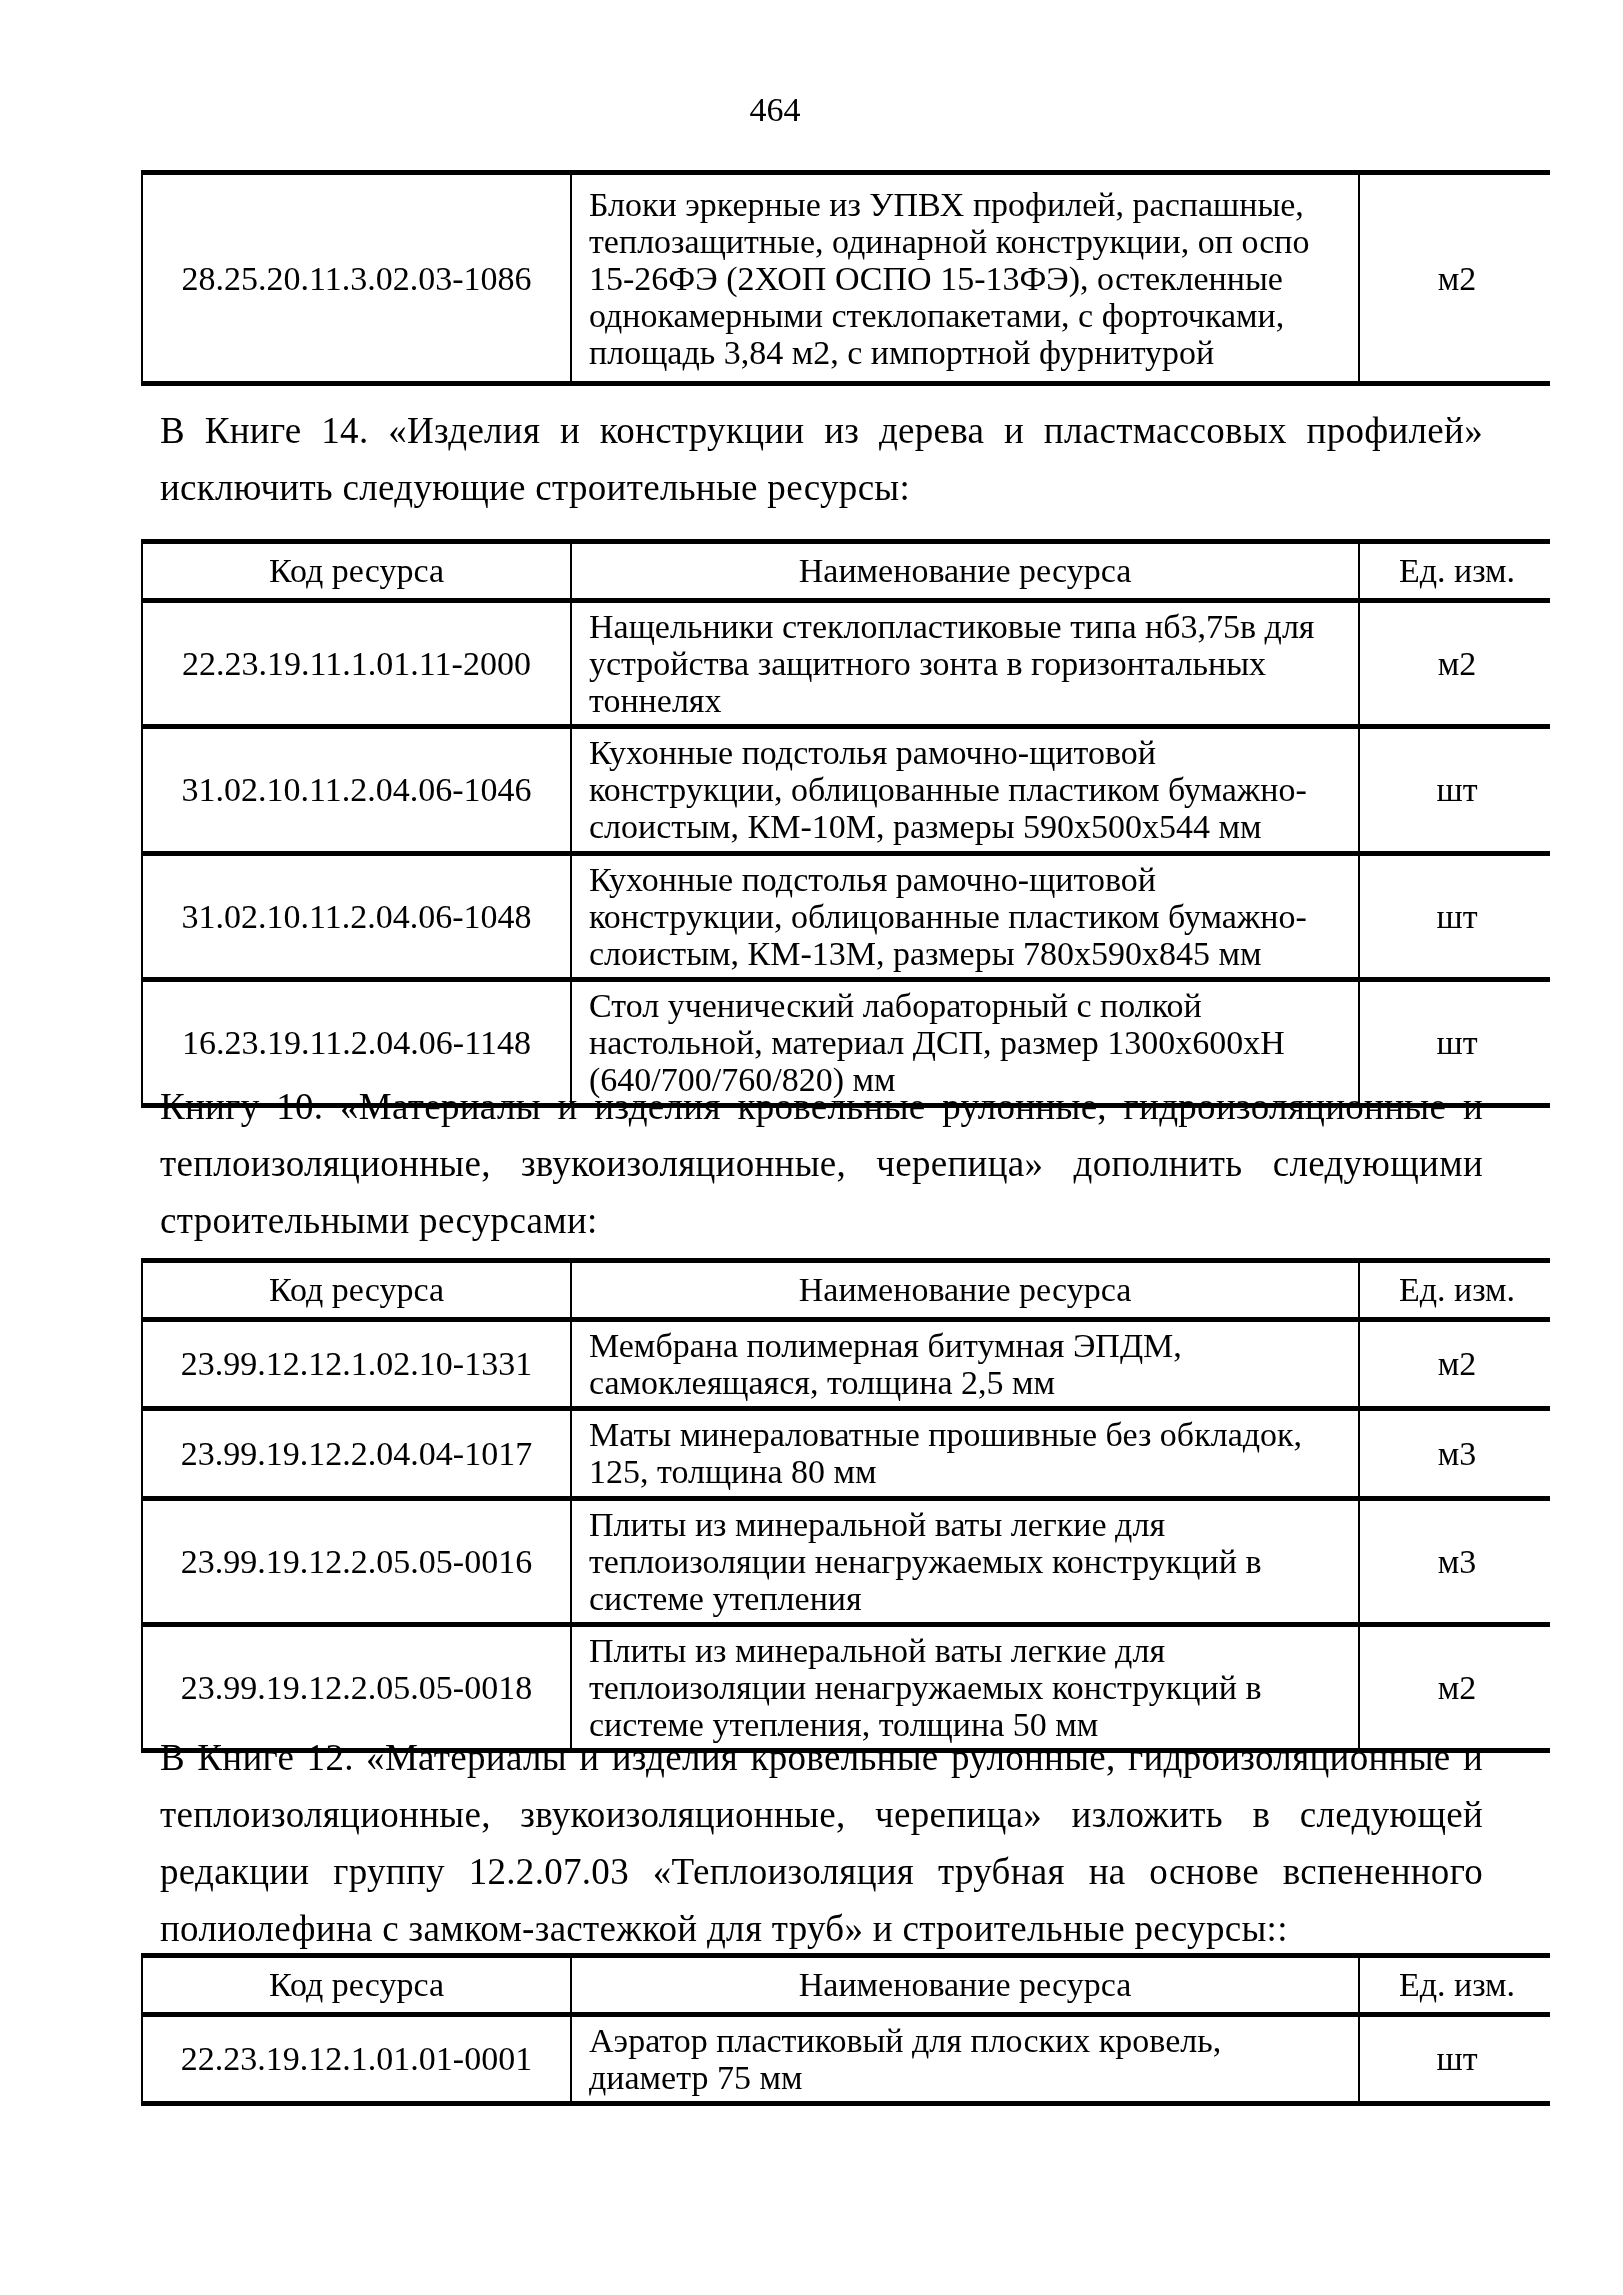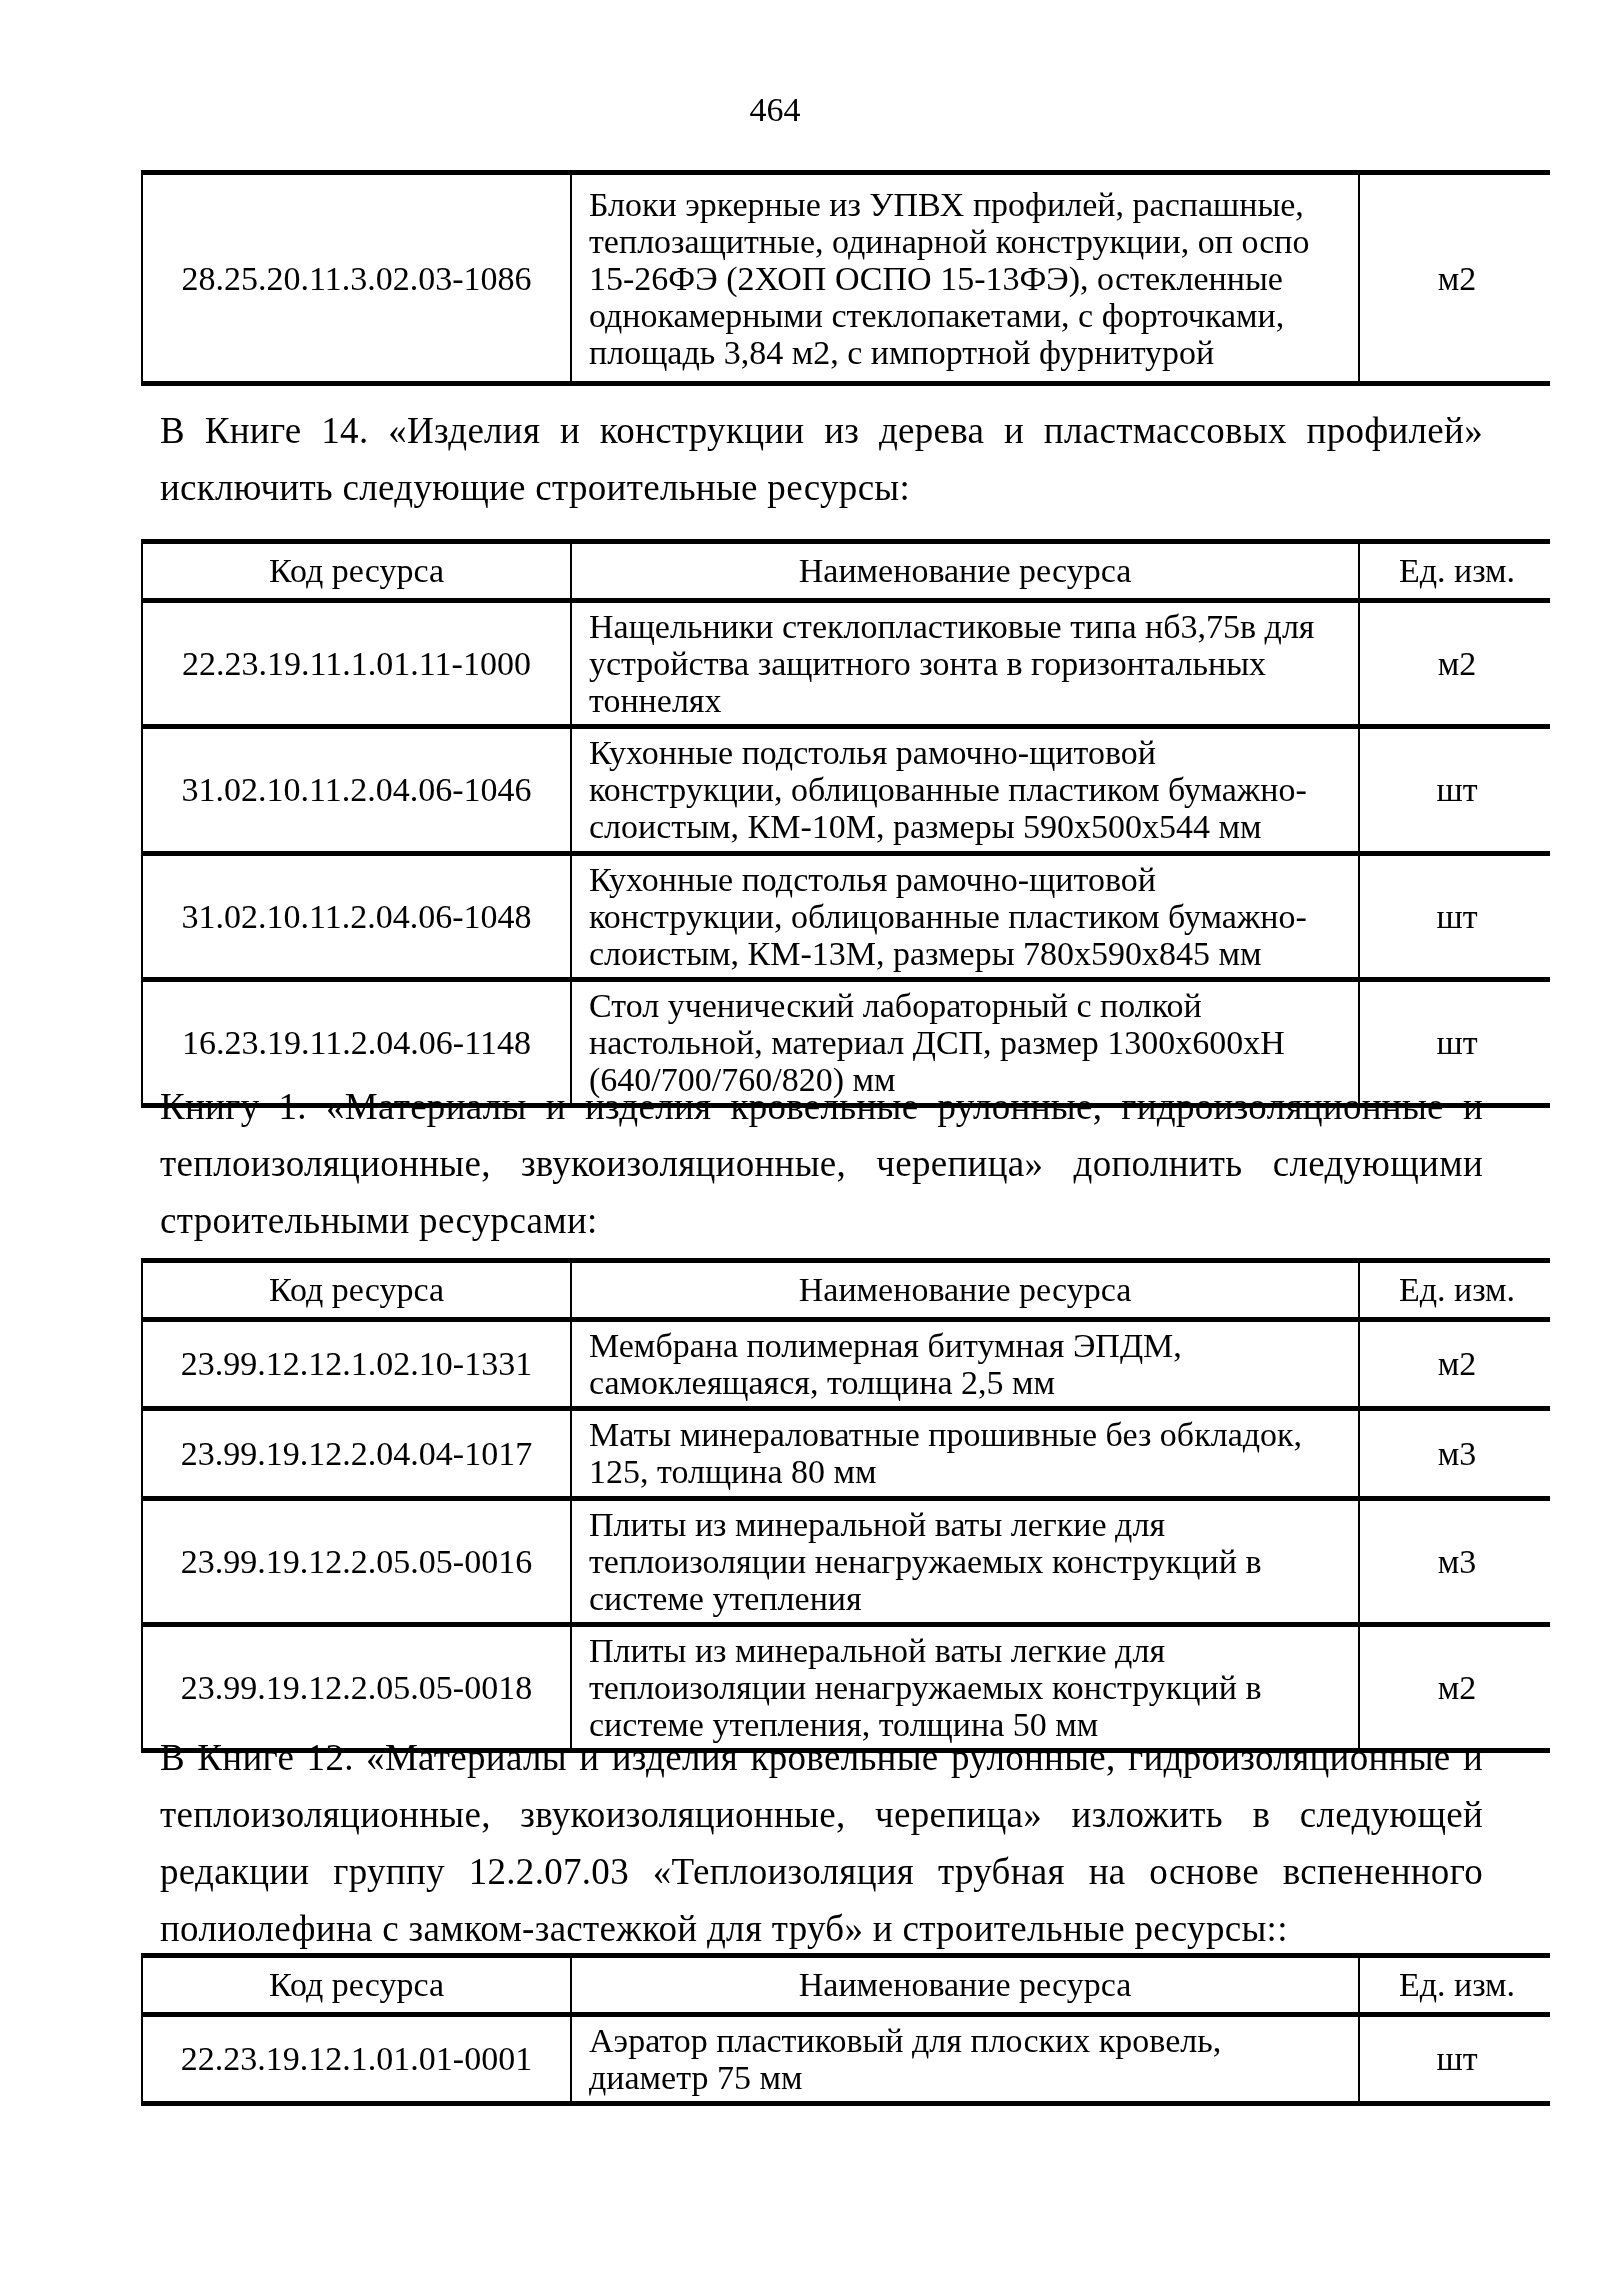--- a/index.html
+++ b/index.html
@@ -111,21 +111,21 @@
       </colgroup>
     <thead>
       <tr>
         <th>Код ресурса</th>
         <th>Наименование ресурса</th>
         <th>Ед. изм.</th>
       </tr>
     </thead>
     <tbody>
       <tr>
-        <td class="cell-code">22.23.19.11.1.01.11-1000</td>
+        <td class="cell-code">22.23.19.11.1.01.11-2000</td>
         <td class="cell-name">Нащельники стеклопластиковые типа нб3,75в для устройства защитного зонта в горизонтальных тоннелях</td>
         <td class="cell-unit">м2</td>
       </tr>
       <tr>
         <td class="cell-code">31.02.10.11.2.04.06-1046</td>
         <td class="cell-name">Кухонные подстолья рамочно-щитовой конструкции, облицованные пластиком бумажно-слоистым, КМ-10М, размеры 590х500х544 мм</td>
         <td class="cell-unit">шт</td>
       </tr>
       <tr>
         <td class="cell-code">31.02.10.11.2.04.06-1048</td>
@@ -133,21 +133,21 @@
         <td class="cell-unit">шт</td>
       </tr>
       <tr>
         <td class="cell-code">16.23.19.11.2.04.06-1148</td>
         <td class="cell-name">Стол ученический лабораторный с полкой настольной, материал ДСП, размер 1300х600хН (640/700/760/820) мм</td>
         <td class="cell-unit">шт</td>
       </tr>
     </tbody>
   </table>
 
-  <div class="para" id="para-2">Книгу 1. «Материалы и изделия кровельные рулонные, гидроизоляционные и теплоизоляционные, звукоизоляционные, черепица» дополнить следующими строительными ресурсами:</div>
+  <div class="para" id="para-2">Книгу 10. «Материалы и изделия кровельные рулонные, гидроизоляционные и теплоизоляционные, звукоизоляционные, черепица» дополнить следующими строительными ресурсами:</div>
 
   <table class="res-table" id="table-3">
     <colgroup>
         <col class="c-code">
         <col class="c-name">
         <col class="c-unit">
       </colgroup>
     <thead>
       <tr>
         <th>Код ресурса</th>

